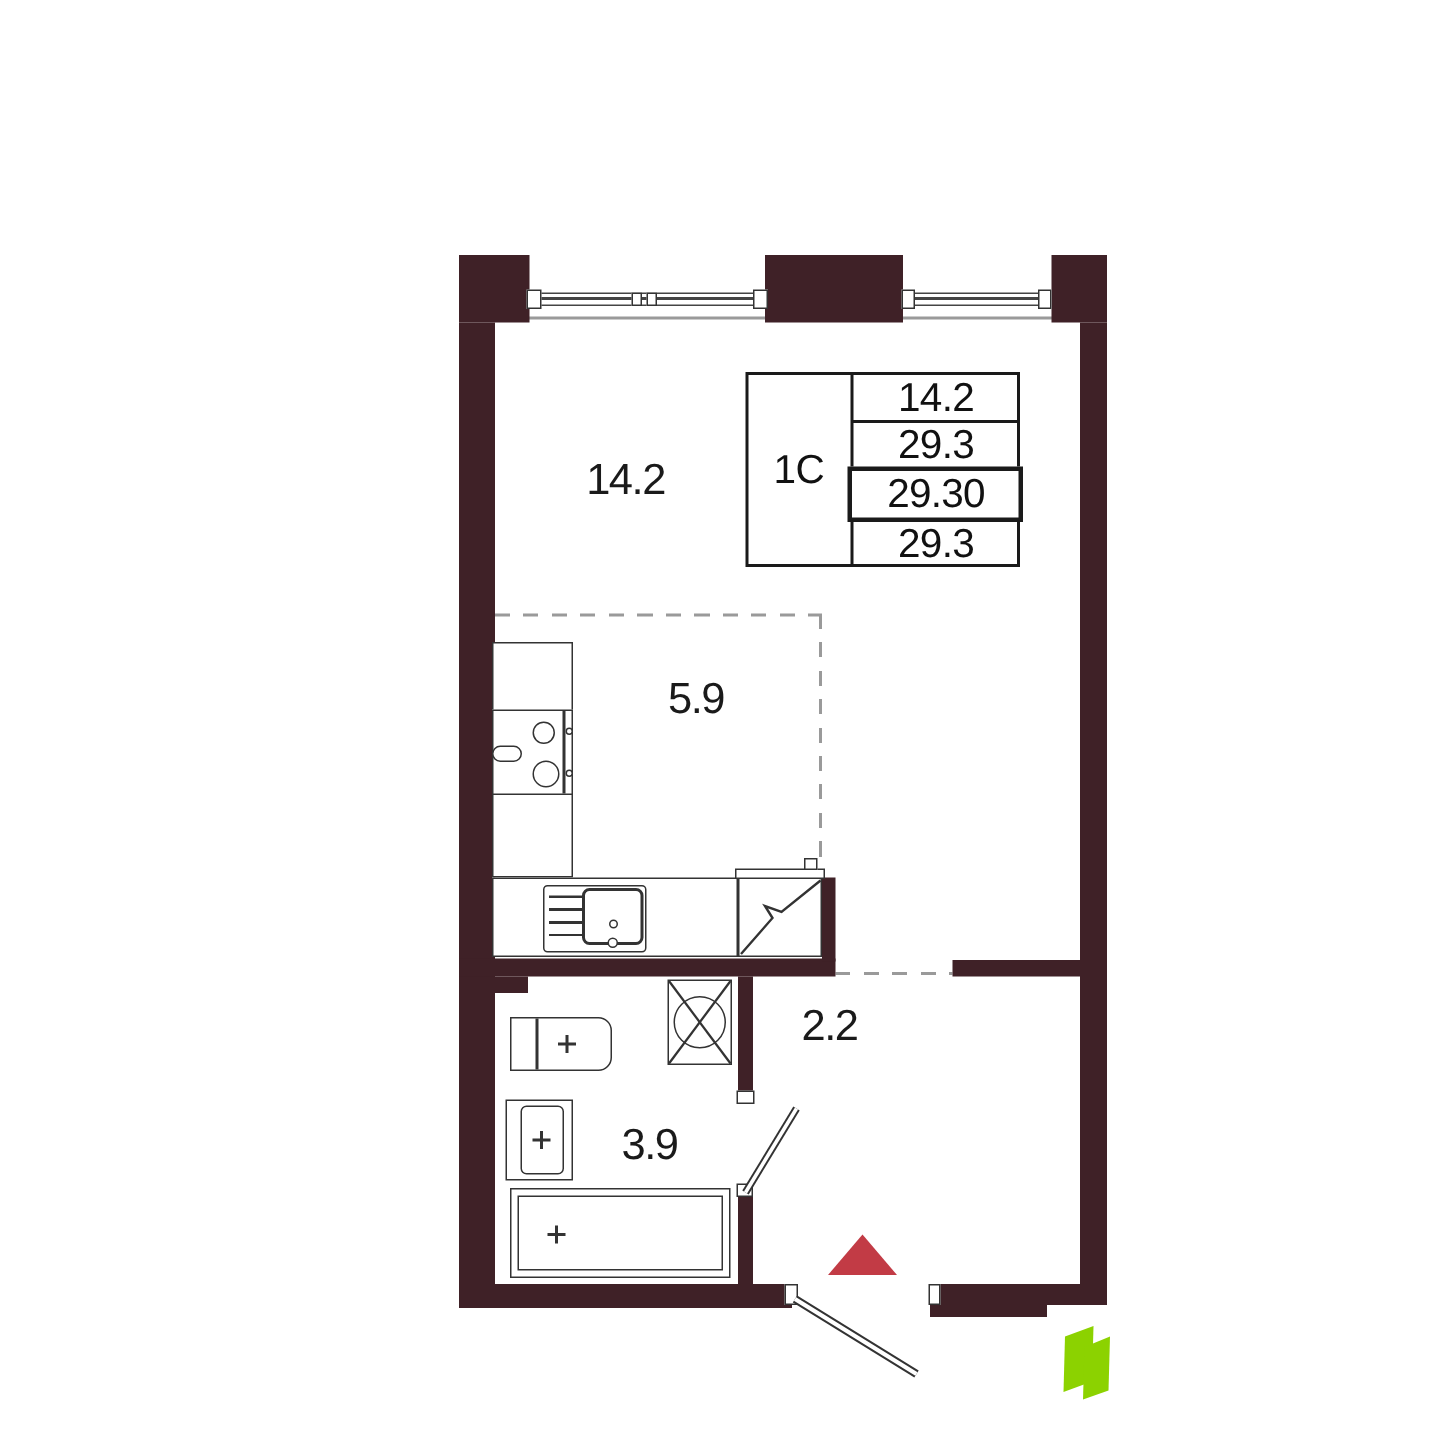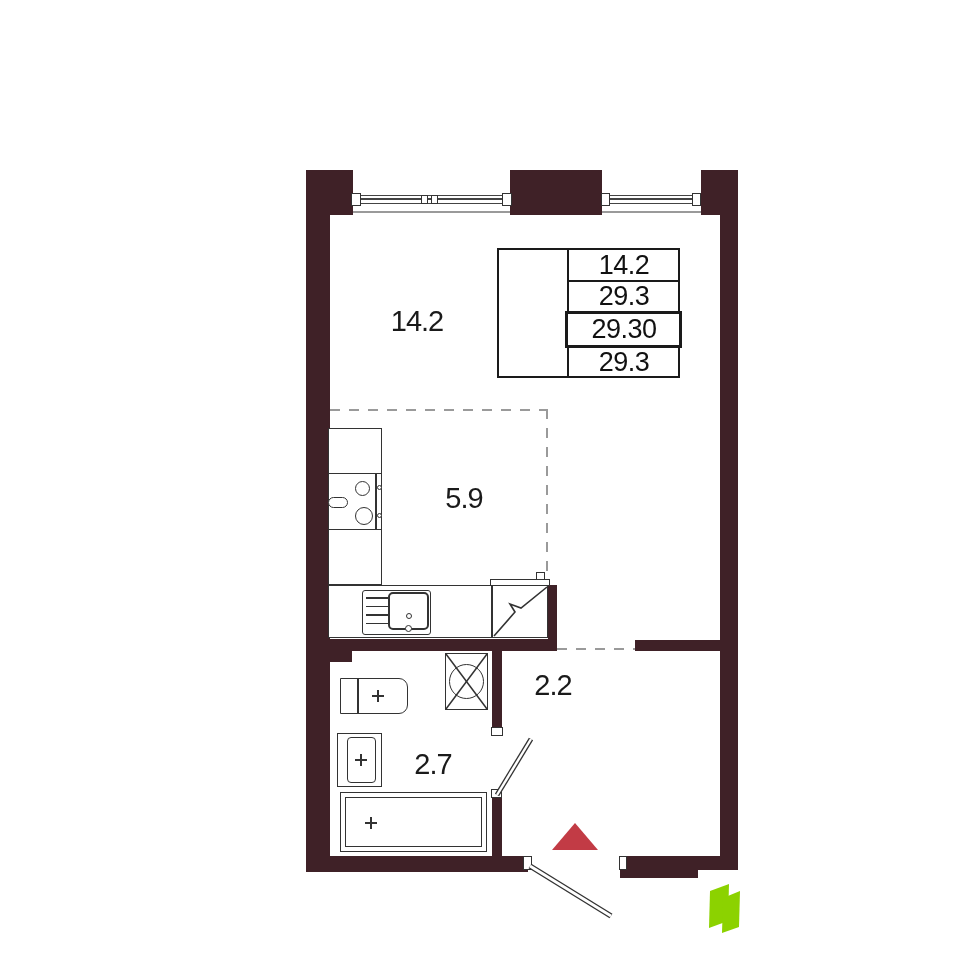--- a/index.html
+++ b/index.html
@@ -127,29 +127,30 @@
     <line x1="530" y1="866" x2="611" y2="916" stroke="#333" stroke-width="5.5"></line>
     <line x1="530" y1="866" x2="611" y2="916" stroke="#fff" stroke-width="2.8"></line>
 
     <polygon points="552,850 598,850 575,823" fill="#c23b45"></polygon>
 
     <polygon points="710,891 729,884 728,921 709,928" fill="#8cd200"></polygon>
     <polygon points="723,898 740,891 739,927 722,933" fill="#8cd200"></polygon>
   </svg>
 
   <div class="label" style="left:417px;top:321px;">14.2</div>
-  <div class="label" style="left:464px;top:498px;">5.9</div>
+  <div class="label" style="left:464px;top:467px;">5.9</div>
   <div class="label" style="left:553px;top:685px;">2.2</div>
-  <div class="label" style="left:433px;top:764px;">2.7</div>
+  <div class="label" style="left:433px;top:764px;">3.9</div>
 
   <div class="tbl-outer"></div>
   <div class="tbl-vdiv"></div>
   <div class="tbl-hline" style="top:280px;"></div>
   <div class="tbl-hline" style="top:312px;"></div>
   <div class="tbl-hline" style="top:346px;"></div>
   <div class="tbl-row3"></div>
+  <div class="tbl-cell" style="left:499px;top:250px;width:67px;height:126px;">1С</div>
   <div class="tbl-cell" style="left:569px;top:250px;width:110px;height:30px;">14.2</div>
   <div class="tbl-cell" style="left:569px;top:282px;width:110px;height:29px;">29.3</div>
   <div class="tbl-cell" style="left:569px;top:314px;width:110px;height:31px;">29.30</div>
   <div class="tbl-cell" style="left:569px;top:348px;width:110px;height:28px;">29.3</div>
 
 
 </div>
 
 </body></html>

